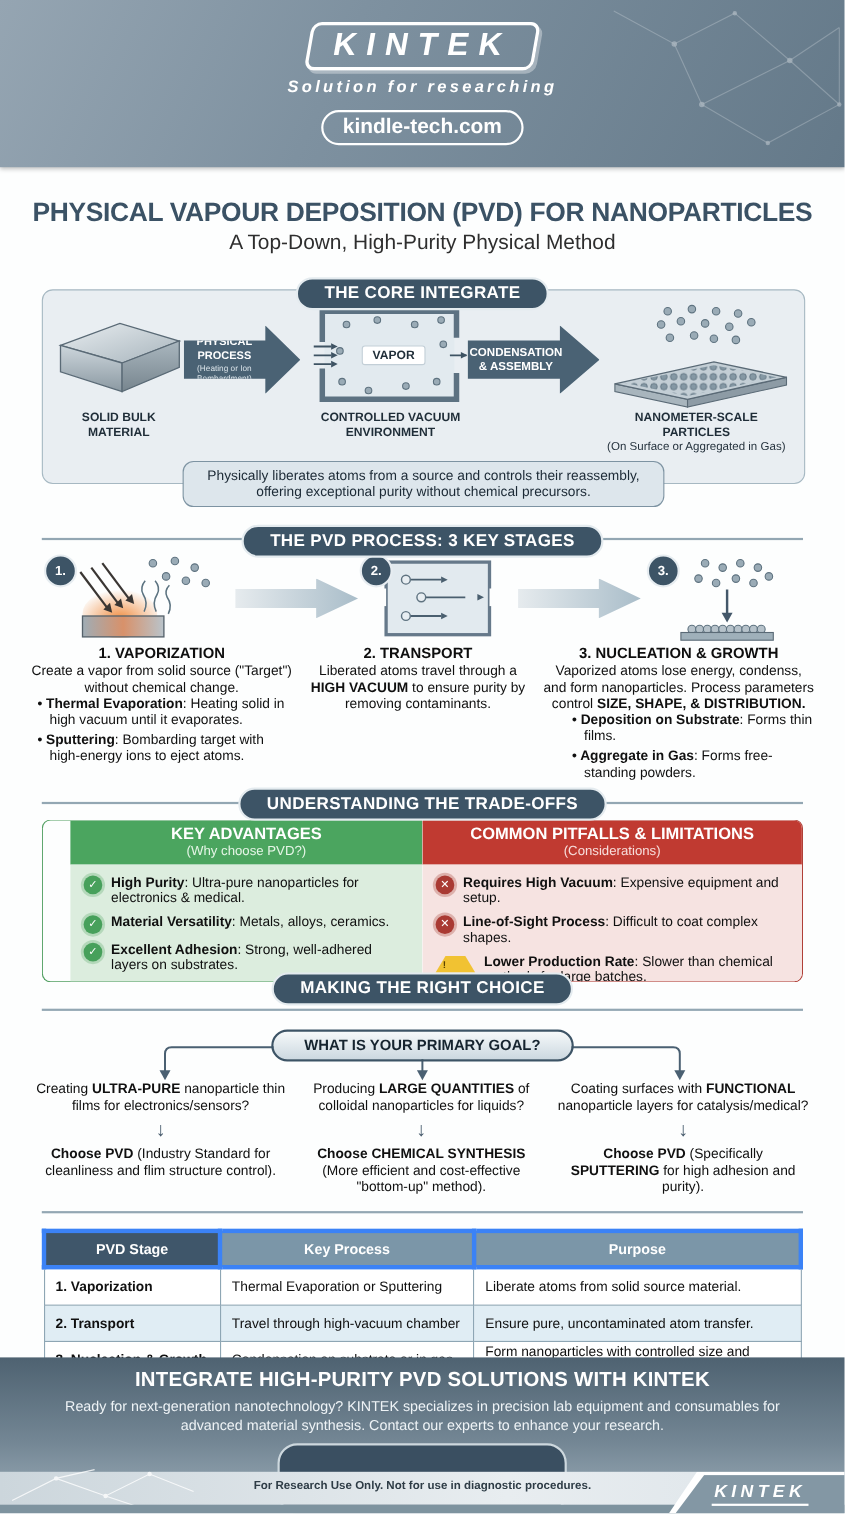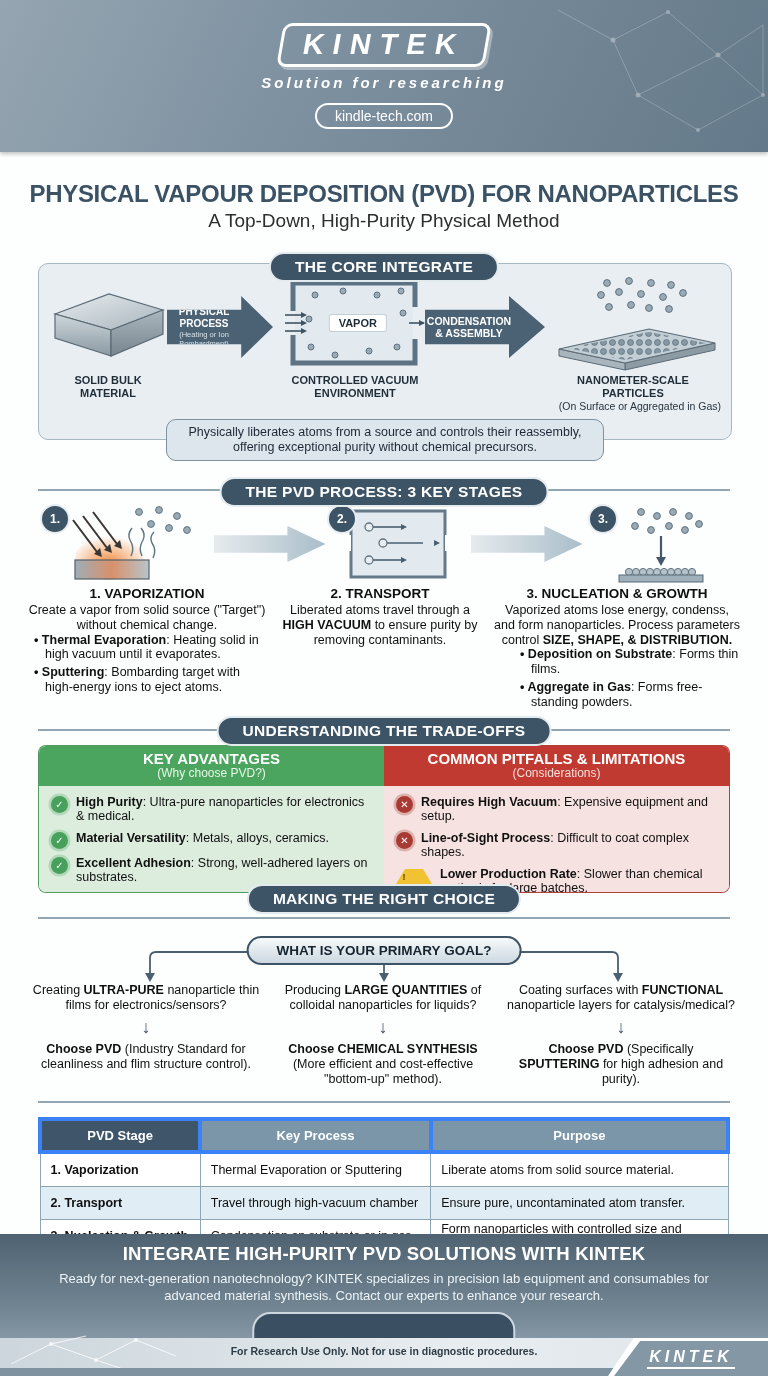--- a/index.html
+++ b/index.html
@@ -9,21 +9,21 @@
 
   
   .header{position:absolute;top:0;left:0;width:768px;height:152px;
     background:linear-gradient(115deg,#95a5b2 0%,#7e91a0 40%,#647989 100%);
     display:flex;flex-direction:column;align-items:center;justify-content:center;gap:8px;
     box-shadow:0 2px 4px rgba(0,0,0,.25);}
   .logo-box{border:3px solid #fff;border-radius:9px;transform:skewX(-10deg);padding:3px 20px;
     box-shadow:3px 3px 0 rgba(255,255,255,.35);}
   .logo-text{font-weight:bold;color:#fff;font-size:29px;letter-spacing:9px;line-height:1.1;}
   .tagline{color:#fff;font-style:italic;font-weight:bold;font-size:15px;letter-spacing:3px;}
-  .website-pill{border:2px solid #fff;border-radius:16px;color:#fff;font-weight:normal;font-size:14px;
+  .website-pill{border:2px solid #fff;border-radius:16px;color:#fff;font-weight:bold;font-size:19px;
     padding:3px 18px;margin-top:4px;background:transparent;cursor:pointer;font-family:inherit;}
   .constellation{position:absolute;opacity:.45;pointer-events:none;}
 
   
   .title{position:absolute;top:180px;left:0;width:768px;text-align:center;
     font-size:24px;font-weight:bold;color:#3b5265;letter-spacing:-.3px;}
   .subtitle{position:absolute;top:210px;left:0;width:768px;text-align:center;font-size:19px;color:#2e2e2e;}
 
   
   .section-pill{position:absolute;left:50%;transform:translateX(-50%);z-index:3;
@@ -66,21 +66,21 @@
   .stage-col{display:flex;flex-direction:column;}
   .stage-title{font-weight:bold;font-size:13.5px;color:#0e0e0e;text-align:center;}
   .stage-desc{font-size:12.5px;color:#101010;text-align:center;line-height:1.18;margin-top:2px;}
   .stage-bullets{font-size:12.5px;color:#101010;line-height:1.18;padding-left:6px;}
   .bullet{padding-left:11px;text-indent:-11px;margin-bottom:3px;}
   .bullet::before{content:"• ";font-weight:bold;}
 
   
   .cards-row{position:absolute;top:745px;left:38px;width:692px;height:148px;display:flex;}
   .to-card{width:346px;display:flex;flex-direction:column;box-sizing:border-box;}
-  .to-card.adv{border-radius:8px 0 0 8px;overflow:hidden;border:1px solid #4f9e5f;border-right:none;}
+  .to-card.adv{border-radius:8px 0 0 8px;overflow:hidden;border:1px solid #4f9e5f;border-right:none;padding-left:25px;}
   .to-card.pit{border-radius:0 8px 8px 0;overflow:hidden;border:1px solid #b04038;border-left:none;}
   .to-head{padding:4px 6px 5px;text-align:center;}
   .adv .to-head{background:#4ba55f;}
   .pit .to-head{background:#c03a31;}
   .to-title{color:#fff;font-weight:bold;font-size:15px;line-height:1.15;}
   .to-sub{font-size:12px;line-height:1.15;}
   .adv .to-sub{color:#e6f6e7;}
   .pit .to-sub{color:#f7dedc;}
   .to-body{flex:1;padding:9px 12px;}
   .adv .to-body{background:#dcedde;}
@@ -235,21 +235,21 @@
             <div class="vapor-label">VAPOR</div>
           </div>
         </div>
         <div class="d-label">CONTROLLED VACUUM ENVIRONMENT</div>
       </div>
 
       <div class="block-arrow">
         <div class="ba-title" style="font-size:10.5px;padding:0 4px;">CONDENSATION &amp; ASSEMBLY</div>
       </div>
 
-      <div class="d-item" style="width:176px;align-items:flex-end;">
+      <div class="d-item" style="width:176px;">
         <div class="d-icon-area">
           <svg width="176" height="96" viewBox="0 0 176 96">
             <defs>
               <pattern id="np" width="9" height="9" patternUnits="userSpaceOnUse">
                 <circle cx="4.5" cy="4.5" r="3" fill="#8598a4" stroke="#4c606e" stroke-width=".6"></circle>
               </pattern>
             </defs>
             <g fill="#9aabb6" stroke="#5f7380" stroke-width="1">
               <circle cx="62" cy="8" r="3.4"></circle>
                 <circle cx="84" cy="6" r="3.4"></circle>

